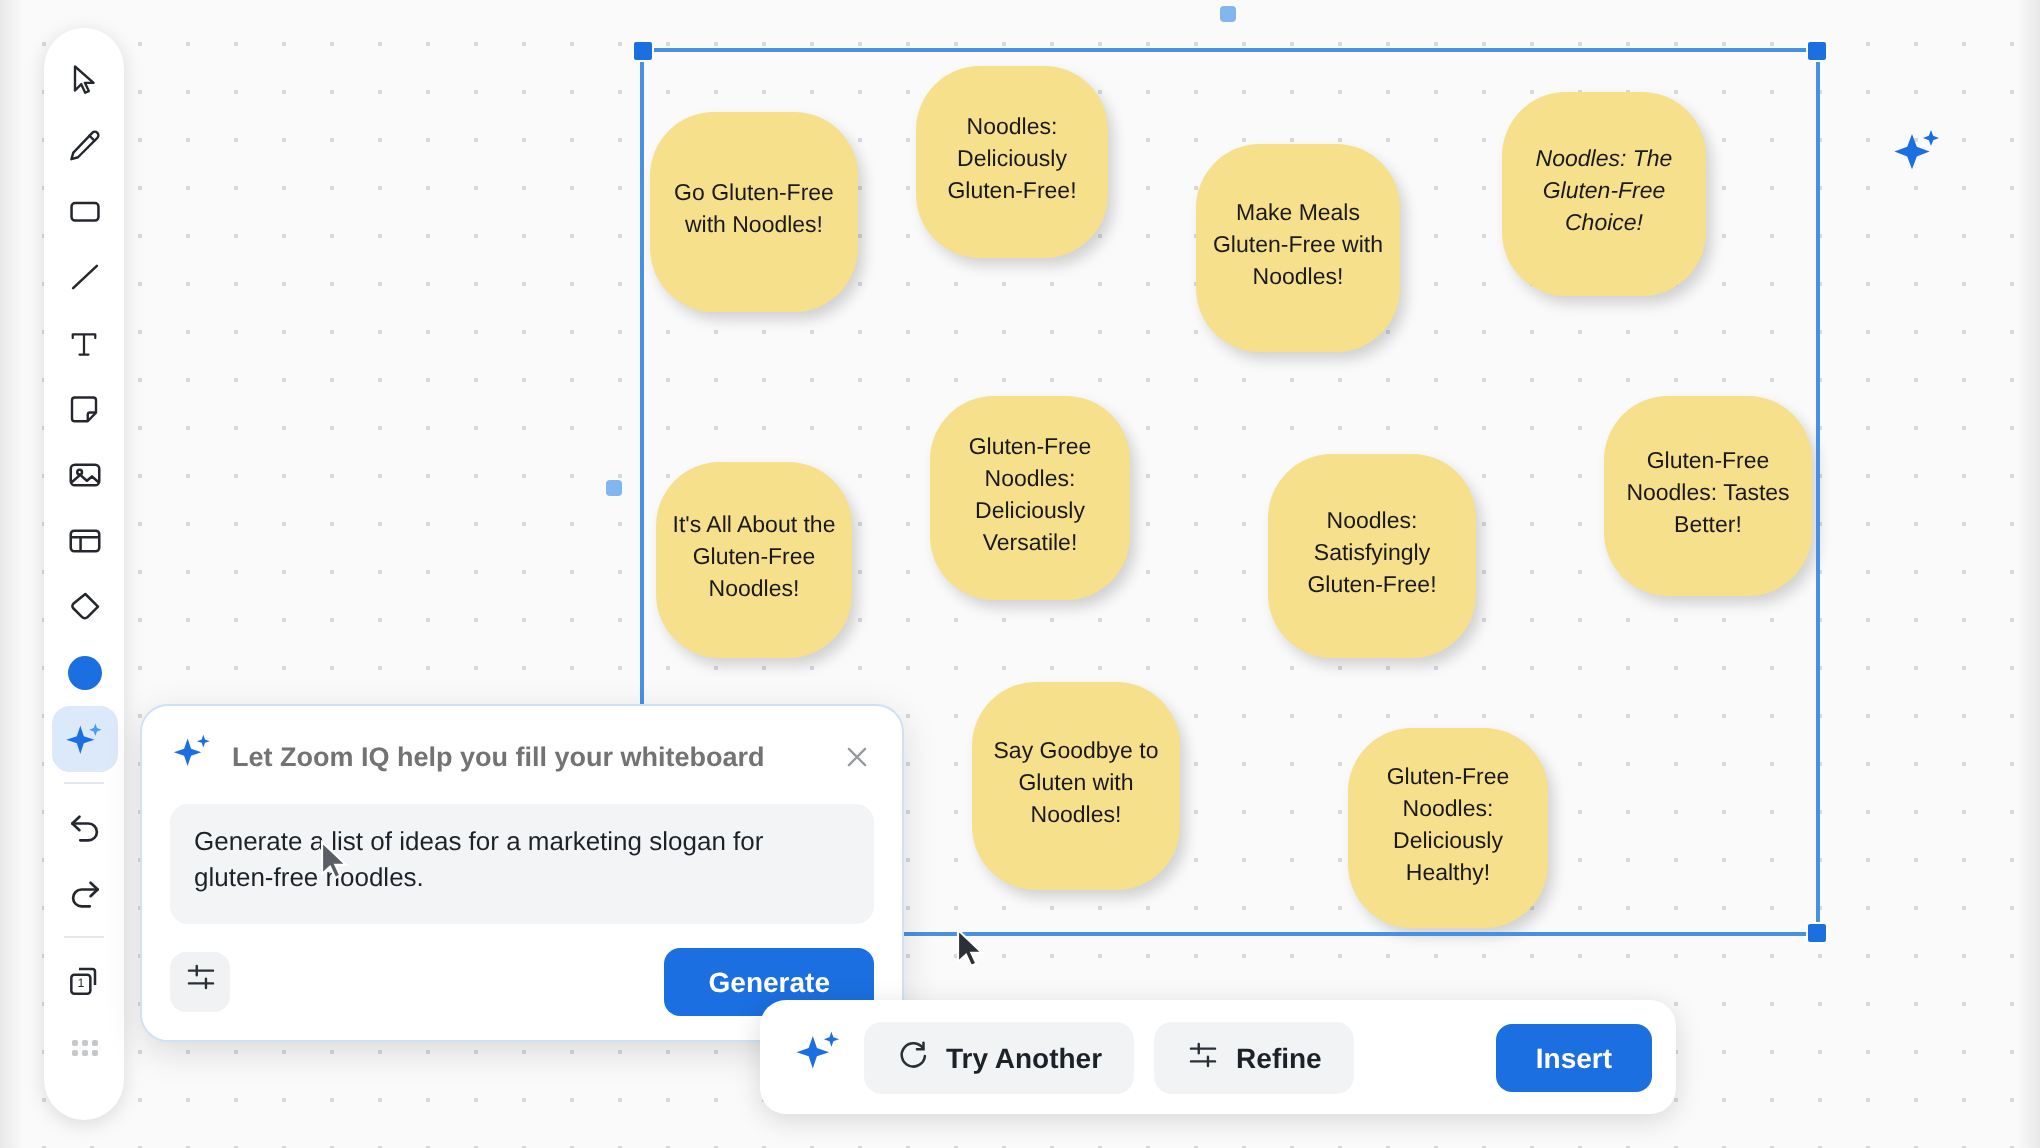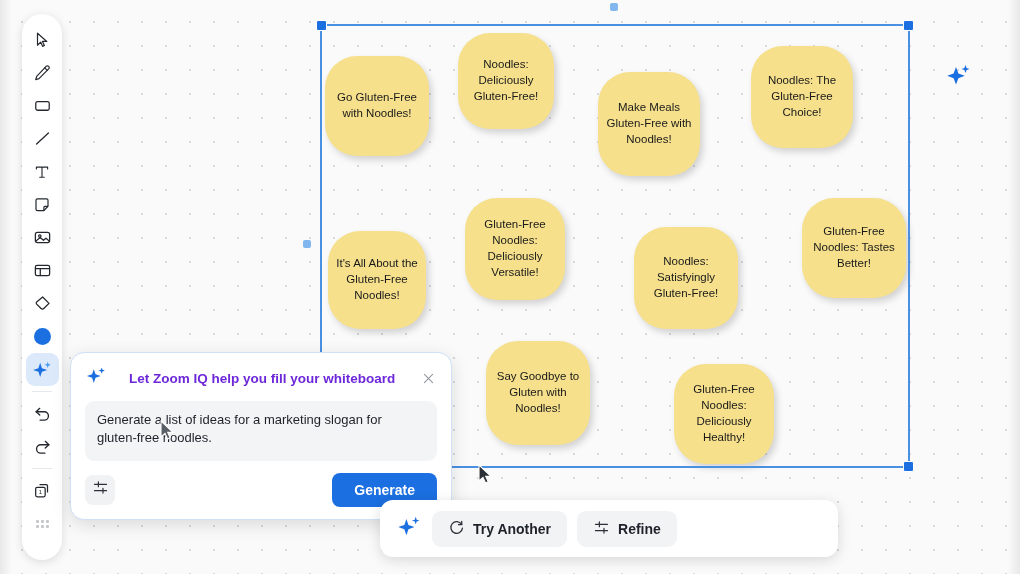--- a/index.html
+++ b/index.html
@@ -150,23 +150,22 @@
   }
   .dlg-head {
     display: flex;
     align-items: center;
     gap: 9px;
     margin-bottom: 10px;
   }
   .dlg-title {
     font-size: 13.5px;
     font-weight: bold;
-    color: #6d28d9;
+    color: #737373;
     flex: 1;
-    margin-left: 13px;
   }
   .dlg-close {
     width: 18px; height: 18px;
     display: flex; align-items: center; justify-content: center;
     cursor: pointer;
     color: #95999f;
   }
   .dlg-input {
     background: #f3f4f6;
     border-radius: 9px;
@@ -252,21 +251,21 @@
   <div id="sticky-layer">
       <div class="sticky" style="left: 325px; top: 56px; width: 104px; height: 100px; background: rgb(246, 224, 140);">
         <span>Go Gluten-Free with Noodles!</span>
       </div>
       <div class="sticky" style="left: 458px; top: 33px; width: 96px; height: 96px; background: rgb(246, 224, 140);">
         <span>Noodles: Deliciously Gluten-Free!</span>
       </div>
       <div class="sticky" style="left: 598px; top: 72px; width: 102px; height: 104px; background: rgb(246, 224, 140);">
         <span>Make Meals Gluten-Free with Noodles!</span>
       </div>
-      <div class="sticky" style="left: 751px; top: 46px; width: 102px; height: 102px; background: rgb(246, 224, 140);">
+      <div class="sticky" style="left: 751px; top: 46px; width: 102px; height: 102px; background: rgb(246, 224, 140); font-style: italic;">
         <span>Noodles: The Gluten-Free Choice!</span>
       </div>
       <div class="sticky" style="left: 328px; top: 231px; width: 98px; height: 98px; background: rgb(246, 224, 140);">
         <span>It's All About the Gluten-Free Noodles!</span>
       </div>
       <div class="sticky" style="left: 465px; top: 198px; width: 100px; height: 102px; background: rgb(246, 224, 140);">
         <span>Gluten-Free Noodles: Deliciously Versatile!</span>
       </div>
       <div class="sticky" style="left: 634px; top: 227px; width: 104px; height: 102px; background: rgb(246, 224, 140);">
         <span>Noodles: Satisfyingly Gluten-Free!</span>
@@ -489,20 +488,21 @@
         <svg width="17" height="17" viewBox="0 0 24 24" fill="none" stroke="#2b3038" stroke-width="1.7" stroke-linecap="round">
           <path d="M3.5 7.5 H20.5 M3.5 16.5 H20.5"></path>
           <path d="M9 4.2 V10.8 M15.5 13.2 V19.8"></path>
         </svg>
       </span>
       <span>Refine</span>
     </div>
 
     <div class="spacer"></div>
 
+    <button class="btn-primary">Insert</button>
   </div>
 
   <svg class="cursor-arrow" style="left:160px; top:420px;" width="16" height="22" viewBox="0 0 16 22">
     <path d="M1 1 L1 17 L5 13.4 L7.6 19 L10.2 17.8 L7.7 12.4 L13 12.4 Z" fill="#5a5f66" stroke="#ffffff" stroke-width="1.1"></path>
   </svg>
 
   <svg class="cursor-arrow" style="left:478px; top:464px;" width="16" height="22" viewBox="0 0 16 22">
     <path d="M1 1 L1 17 L5 13.4 L7.6 19 L10.2 17.8 L7.7 12.4 L13 12.4 Z" fill="#2b3038" stroke="#ffffff" stroke-width="1.1"></path>
   </svg>
 

